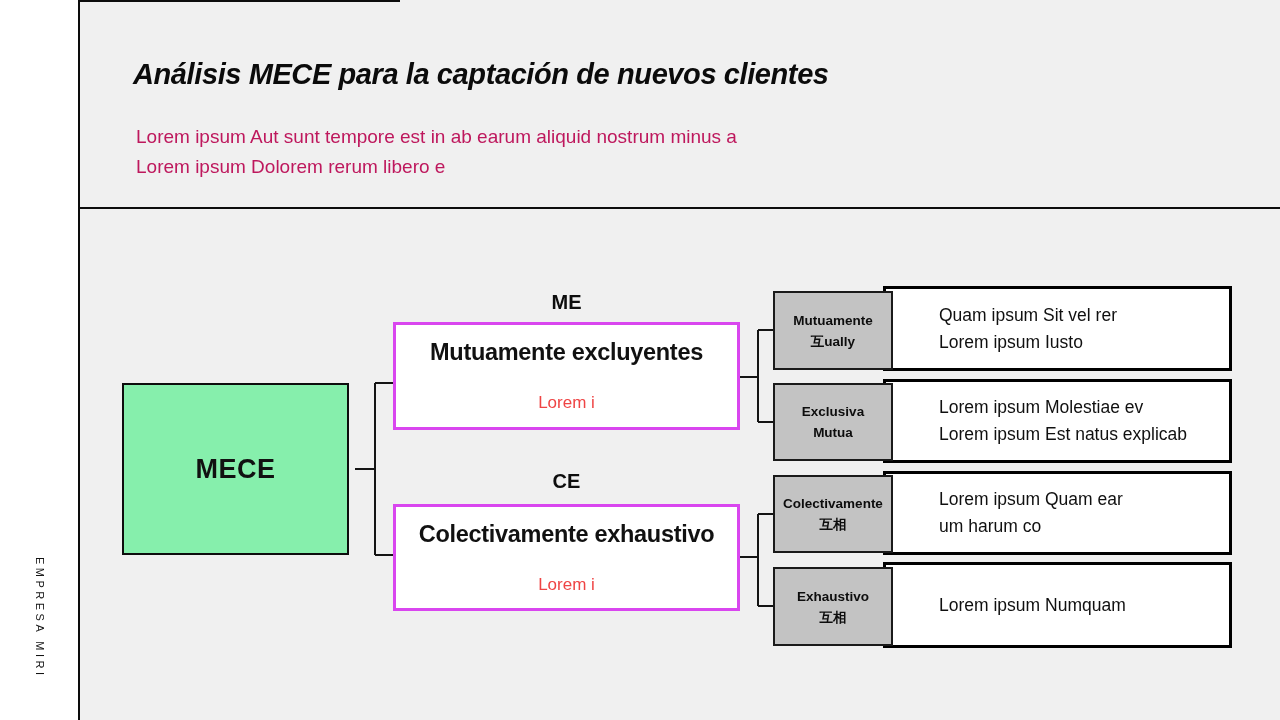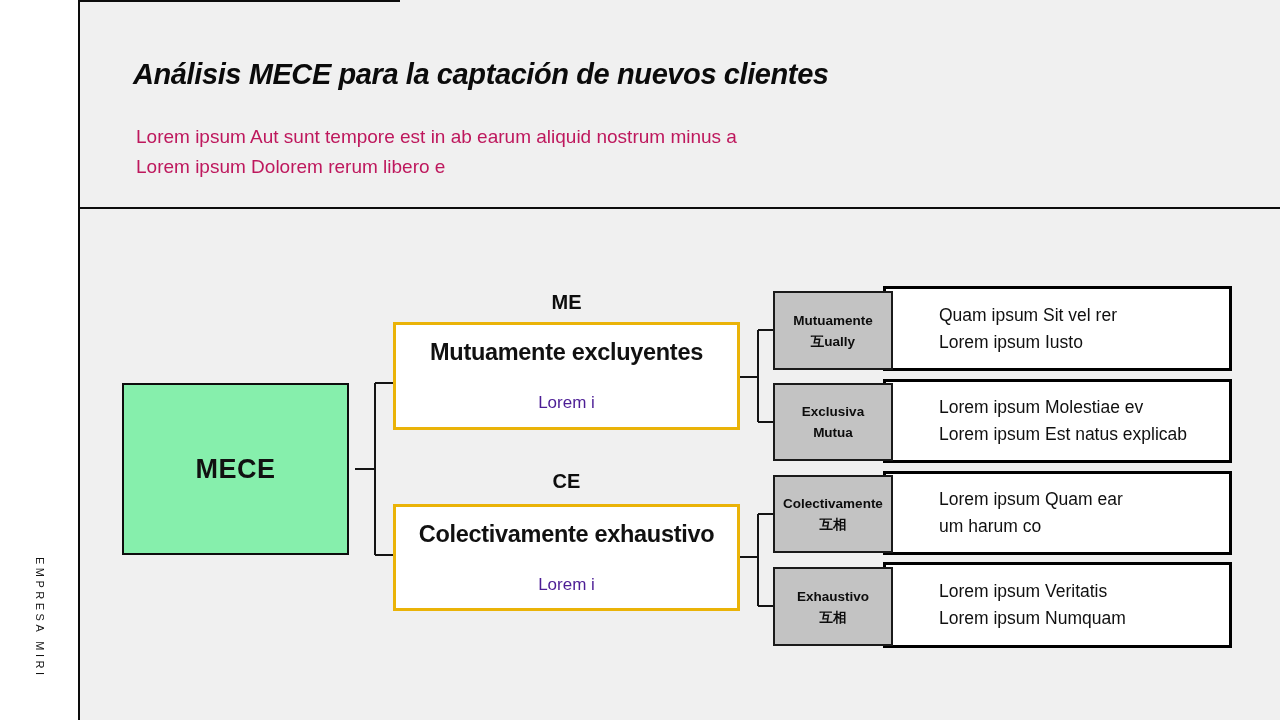--- a/index.html
+++ b/index.html
@@ -46,28 +46,28 @@
     font-size:27px;font-weight:800;letter-spacing:0.5px;
   }
   .branch-tag{
     width:347px;text-align:center;
     font-size:20px;font-weight:800;color:#0d0d0d;
   }
   .tag-me{left:393px;top:291px;}
   .tag-ce{left:393px;top:470px;}
   .branch-box{
     left:393px;width:347px;box-sizing:border-box;
-    background:#ffffff;border:3px solid #eab308;
+    background:#ffffff;border:3px solid #d946ef;
     display:flex;flex-direction:column;align-items:center;justify-content:center;
     gap:27px;text-align:center;
   }
   .box-me{top:322px;height:108px;}
   .box-ce{top:504px;height:107px;}
   .branch-title{font-size:23.5px;font-weight:800;letter-spacing:-0.3px;white-space:nowrap;}
-  .branch-sub{font-size:17px;color:#4c1d95;}
+  .branch-sub{font-size:17px;color:#ef4444;}
 
   
   .leaf-desc{
     left:883px;width:349px;box-sizing:border-box;z-index:1;
     background:#ffffff;border:3px solid #000;
     display:flex;flex-direction:column;justify-content:center;
     padding-left:53px;font-size:17.5px;line-height:27px;color:#101010;
   }
   .leaf-desc span{display:block;}
   .leaf-label{
@@ -155,19 +155,18 @@
 <div class="abs leaf-desc d3">
   <span>Lorem ipsum Quam ear</span>
   <span>um harum co</span>
 </div>
 <div class="abs leaf-label l3">
   <span>Colectivamente</span>
   <span>互相</span>
 </div>
 
 <div class="abs leaf-desc d4">
-  <span>Lorem ipsum Veritatis</span>
   <span>Lorem ipsum Numquam</span>
 </div>
 <div class="abs leaf-label l4">
   <span>Exhaustivo</span>
   <span>互相</span>
 </div>
 
 </body></html>

